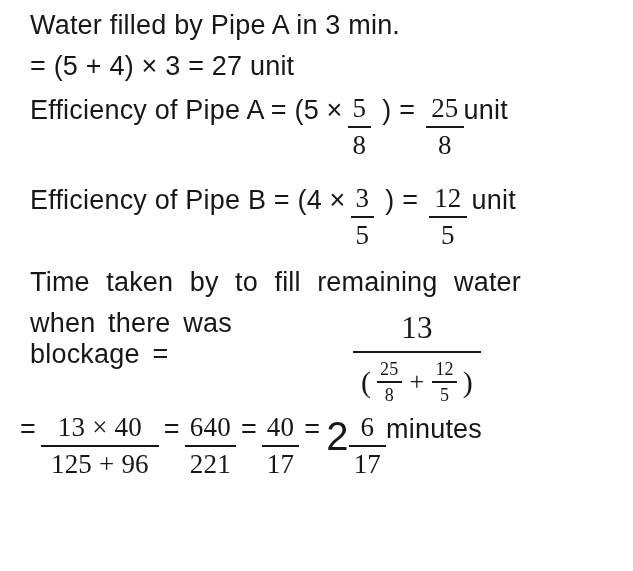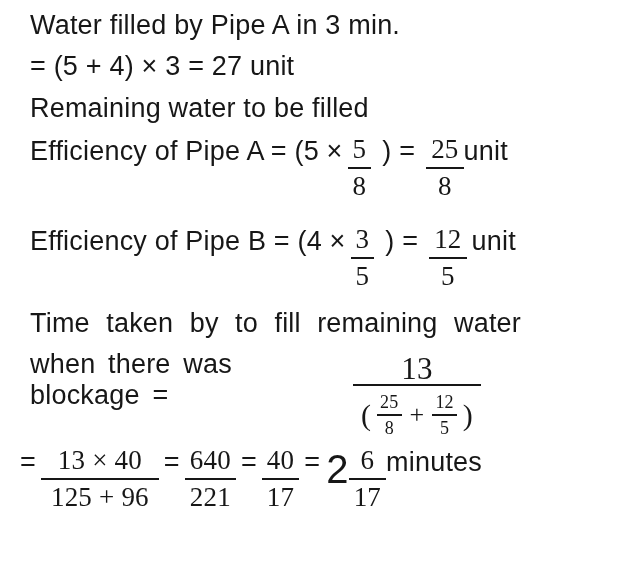--- a/index.html
+++ b/index.html
@@ -57,21 +57,21 @@
   
   .bigfrac {
     display: inline-flex;
     flex-direction: column;
     align-items: center;
     font-family: "Liberation Serif", serif;
     line-height: 1;
     margin-right: 28px;
     margin-top: 4px;
   }
-  .bigfrac .bignum { font-size: 31px; }
+  .bigfrac .bignum { font-size: 31px; padding-bottom: 8px; }
   .bigfrac .bigden {
     border-top: 2.5px solid #171717;
     padding: 7px 8px 0;
     display: flex;
     align-items: center;
     font-size: 26px;
   }
   .sfrac {
     display: inline-flex;
     flex-direction: column;
@@ -95,21 +95,20 @@
   .l9 { margin-top: 10px; justify-content: space-between; padding-right: 16px; }
   .l10 { margin-top: 10px; margin-left: -10px; }
 </style>
 </head>
 <body>
 
 <div class="page">
 
   <div class="tline first">Water filled by Pipe A in 3 min.</div>
   <div class="tline">= (5 + 4) × 3 = 27 unit</div>
-  <div class="tline">Remaining water to be filled</div>
 
   <div class="row l6">
     <span>Efficiency of Pipe A = (5 ×</span>
     <span class="frac">
       <span class="num">5</span>
       <span class="den">8</span>
     </span>
     <span class="gap">) =</span>
     <span class="frac tightright">
       <span class="num">25</span>

